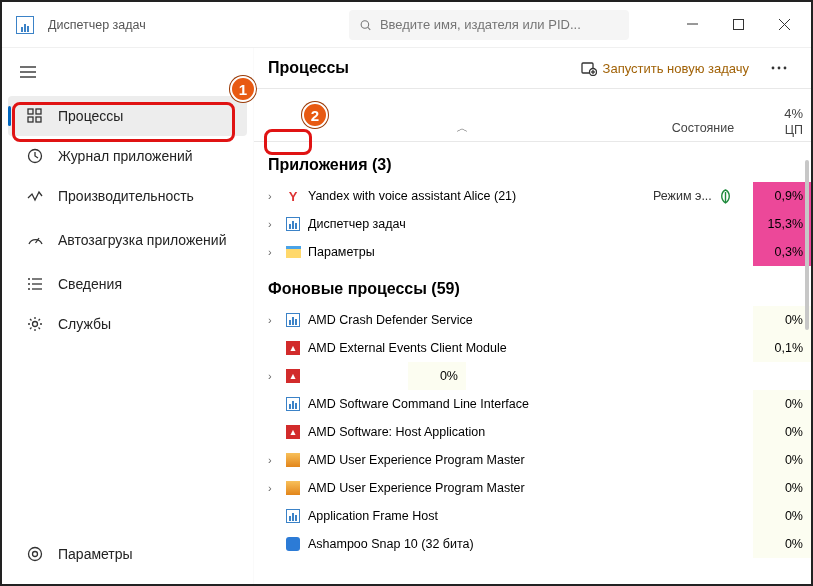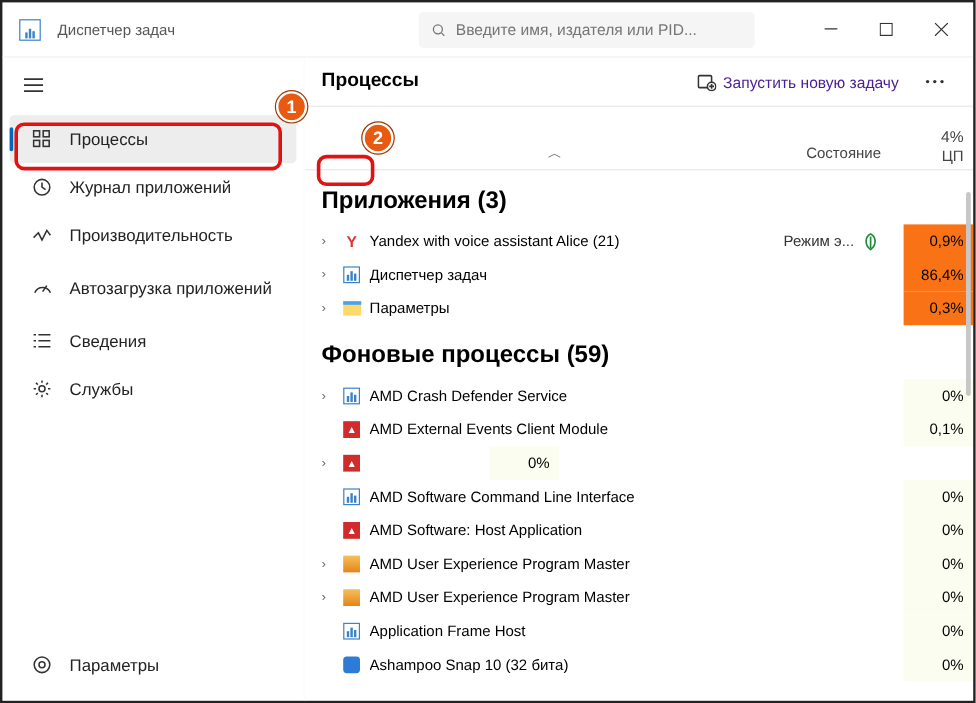--- a/index.html
+++ b/index.html
@@ -17,36 +17,36 @@
   .sidebar { width:252px; padding:10px 0; display:flex; flex-direction:column; border-right:1px solid #fafafa;}
   .hamburger { padding:6px 18px 14px; }
   .side-item { display:flex; align-items:center; gap:14px; height:40px; padding:0 18px; font-size:14px; color:#232323; border-radius:4px; margin:0 6px;}
   .side-item.selected { background:#ededed; position:relative;}
   .side-item.selected::before { content:""; position:absolute; left:0; top:10px; bottom:10px; width:3px; background:#0067c0; border-radius:3px;}
   .side-icon { width:18px; height:18px; display:flex; align-items:center; justify-content:center;}
   .sidebar-footer { margin-top:auto;}
   .main { flex:1; display:flex; flex-direction:column; position:relative;}
   .main-header { display:flex; align-items:center; height:40px; padding:0 14px;}
   .main-title { font-size:16px; font-weight:600;}
-  .run-task { margin-left:auto; display:flex; align-items:center; gap:6px; font-size:13px; color:#4c1d95;padding-left:15px;}
+  .run-task { margin-left:auto; display:flex; align-items:center; gap:6px; font-size:13px; color:#a16207;padding-left:15px;}
   .more-btn { width:36px; display:flex; justify-content:center; align-items:center;}
   .columns { display:flex; align-items:center; height:54px; border-top:1px solid #e8e8e8; border-bottom:1px solid #e8e8e8; padding:0 0 0 14px; font-size:12.5px; color:#444;}
   .col-name { flex:1; padding-left:4px; display:flex; flex-direction:column; justify-content:flex-end; height:100%;}
   .col-name .chev { align-self:center; margin-bottom:4px; color:#666; font-size:12px;}
   .col-state { width:100px; text-align:center; padding-bottom:6px; align-self:flex-end;}
   .col-cpu { width:58px; text-align:right; padding-right:8px; display:flex; flex-direction:column; justify-content:flex-end; align-items:flex-end; height:100%; gap:2px;}
   .list { overflow:hidden; }
-  .group-header { font-size:20px; font-weight:600; padding:14px 0 8px 14px;}
+  .group-header { font-size:16px; font-weight:600; padding:14px 0 8px 14px;}
   .row { display:flex; align-items:center; height:28px; font-size:12.5px; padding-left:14px;}
   .row .exp { width:16px; color:#666; font-size:11px;}
   .row .picon { width:18px; height:16px; margin-right:6px; display:flex; align-items:center; justify-content:center;}
   .row .name { flex:1; white-space:nowrap; overflow:hidden; text-overflow:ellipsis;}
   .row .state { width:100px; font-size:12.5px; color:#333; display:flex; align-items:center; gap:6px;}
   .row .cpu { width:58px; text-align:right; padding-right:8px; height:100%; display:flex; align-items:center; justify-content:flex-end;}
-  .cpu.tinted { background:#f97316;}
+  .cpu.tinted { background:#ec4899;}
   .cpu.light { background:#fcfdf1;}
   .leaf-icon { color:#1f8a3c; }
   .amd-red { background:#d22b2b; color:#fff; width:14px; height:14px; font-size:9px; font-weight:700; display:flex; align-items:center; justify-content:center;}
   .amd-blue { border:1px solid #3b82c7; width:14px; height:14px; display:flex; align-items:flex-end; justify-content:center; gap:1px; padding:1px;}
   .pkg-icon { width:14px; height:14px; background:linear-gradient(#f8c05a,#e2851a);}
   .folder-icon{ width:15px;height:12px;background:#ffd86b;border-top:3px solid #4aa3e8; }
   .y-icon{ color:#d33; font-weight:700; font-size:13px;}
   .scroll-track{ position:absolute; right:2px; top:112px; bottom:6px; width:4px;}
   .scroll-thumb{ position:absolute; top:0; height:170px; width:100%; background:#c7c7c7; border-radius:3px;}
   .callout { position:absolute; width:26px; height:26px; background:#e85a12; border:2px solid #fff; box-shadow:0 0 0 1px #9a3a06; border-radius:50%; color:#fff; font-weight:700; display:flex; align-items:center; justify-content:center; font-size:15px; z-index:50;}
@@ -225,21 +225,21 @@
         <span class="exp">›</span>
         <span class="picon">
             <span class="amd-blue">
               <span class="tiny-bar b1"></span>
               <span class="tiny-bar b2"></span>
               <span class="tiny-bar b3"></span>
             </span>
           </span>
         <span class="name">Диспетчер задач</span>
         <span class="state"></span>
-        <span class="cpu tinted">86,4%</span>
+        <span class="cpu tinted">15,3%</span>
       </div>
       <div class="row">
         <span class="exp">›</span>
         <span class="picon">
             <span class="folder-icon"></span>
           </span>
         <span class="name">Параметры</span>
         <span class="state"></span>
         <span class="cpu tinted">0,3%</span>
       </div>

